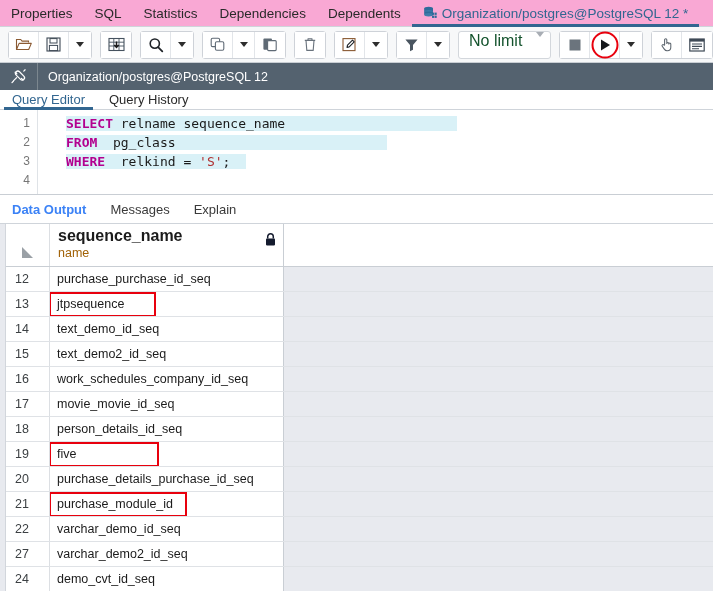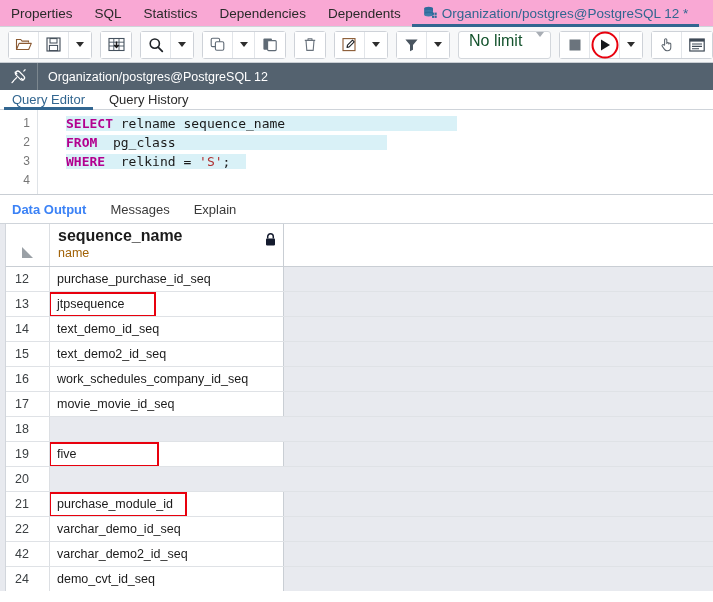--- a/index.html
+++ b/index.html
@@ -584,43 +584,45 @@
           <div class="cell-val"><span>work_schedules_company_id_seq</span></div>
           <div class="cell-rest"></div>
         </div>
         <div class="grid-row">
           <div class="cell-num">17</div>
           <div class="cell-val"><span>movie_movie_id_seq</span></div>
           <div class="cell-rest"></div>
         </div>
         <div class="grid-row">
           <div class="cell-num">18</div>
+          <div class="cell-val"><span>person_details_id_seq</span></div>
           <div class="cell-rest"></div>
         </div>
         <div class="grid-row">
           <div class="cell-num">19</div>
           <div class="cell-val"><span>five</span><span class="ann-box" style="left: -1px; top: 0px; height: 25px; width: 110px;"></span></div>
           <div class="cell-rest"></div>
         </div>
         <div class="grid-row">
           <div class="cell-num">20</div>
+          <div class="cell-val"><span>purchase_details_purchase_id_seq</span></div>
           <div class="cell-rest"></div>
         </div>
         <div class="grid-row">
           <div class="cell-num">21</div>
           <div class="cell-val"><span>purchase_module_id</span><span class="ann-box" style="left: -1px; top: 0px; height: 25px; width: 138px;"></span></div>
           <div class="cell-rest"></div>
         </div>
         <div class="grid-row">
           <div class="cell-num">22</div>
           <div class="cell-val"><span>varchar_demo_id_seq</span></div>
           <div class="cell-rest"></div>
         </div>
         <div class="grid-row">
-          <div class="cell-num">42</div>
+          <div class="cell-num">27</div>
           <div class="cell-val"><span>varchar_demo2_id_seq</span></div>
           <div class="cell-rest"></div>
         </div>
         <div class="grid-row">
           <div class="cell-num">24</div>
           <div class="cell-val"><span>demo_cvt_id_seq</span></div>
           <div class="cell-rest"></div>
         </div>
       </div>
   </div>

